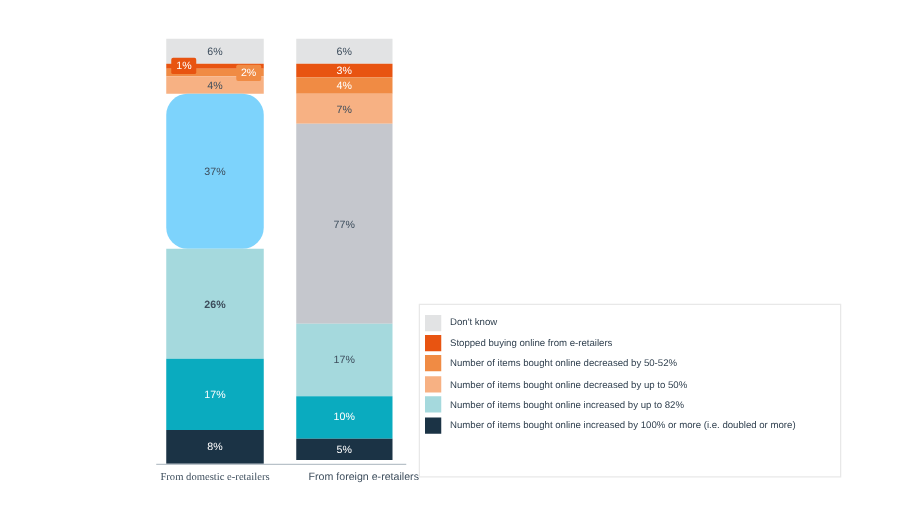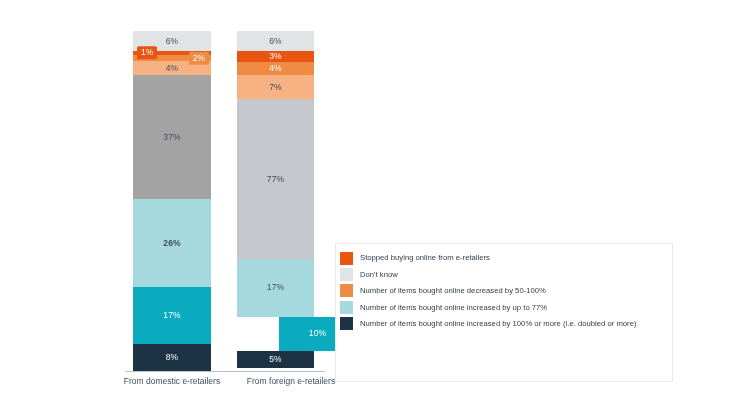--- a/index.html
+++ b/index.html
@@ -92,21 +92,21 @@
   }
 
   .axis-tick-label {
     position: absolute;
     top: 376px;
     font-size: 8.5px;
     color: #3d4d5c;
     text-align: center;
     white-space: nowrap;
   }
-  #axis-label-domestic { left: 28px;  width: 98px; }
+  #axis-label-domestic { left: 28px;  width: 98px; font-family: Liberation Serif, serif; }
   #axis-label-foreign  { left: 147px; width: 98px; }
 
   
   #legend {
     position: absolute;
     left: 240px;
     top: 243px;
     width: 338px;
     height: 139px;
     background: #ffffff;
@@ -147,21 +147,21 @@
           </div>
           <div class="seg" style="height: 1%; background: rgb(232, 84, 17);">
             <span class="seg-callout callout-left" style="background: rgb(232, 84, 17);">1%</span>
           </div>
           <div class="seg" style="height: 2%; background: rgb(240, 139, 68);">
             <span class="seg-callout callout-right" style="background: rgb(240, 139, 68);">2%</span>
           </div>
           <div class="seg" style="height: 4%; background: rgb(247, 177, 131);">
             <span class="seg-label">4%</span>
           </div>
-          <div class="seg" style="height: 37%; background: #a3a3a3;">
+          <div class="seg" style="height: 37%; background: #7dd3fc; border-radius: 17px;">
             <span class="seg-label">37%</span>
           </div>
           <div class="seg" style="height: 26%; background: rgb(165, 217, 221); font-weight: bold;">
             <span class="seg-label">26%</span>
           </div>
           <div class="seg" style="height: 17%; background: rgb(10, 171, 191);">
             <span class="seg-label on-dark">17%</span>
           </div>
           <div class="seg" style="height: 8%; background: rgb(27, 51, 69);">
             <span class="seg-label on-dark">8%</span>
@@ -182,51 +182,55 @@
           </div>
           <div class="seg" style="height: 7%; background: rgb(247, 177, 131);">
             <span class="seg-label">7%</span>
           </div>
           <div class="seg" style="height: 47%; background: rgb(197, 199, 205);">
             <span class="seg-label">77%</span>
           </div>
           <div class="seg" style="height: 17%; background: rgb(165, 217, 221);">
             <span class="seg-label">17%</span>
           </div>
-          <div class="seg" style="height: 10%; background: rgb(10, 171, 191); margin-left: 42px;">
+          <div class="seg" style="height: 10%; background: rgb(10, 171, 191);">
             <span class="seg-label on-dark">10%</span>
           </div>
           <div class="seg" style="height: 5%; background: rgb(27, 51, 69);">
             <span class="seg-label on-dark">5%</span>
           </div>
         </div>
     </div>
 
     <div id="axis-baseline"></div>
 
     <div class="axis-tick-label" id="axis-label-domestic">From domestic e-retailers</div>
     <div class="axis-tick-label" id="axis-label-foreign">From foreign e-retailers</div>
   </div>
 
   <div id="legend">
       <div class="legend-item">
+        <span class="legend-swatch" style="background: rgb(226, 227, 228);"></span>
+        <span class="legend-text">Don't know</span>
+      </div>
+      <div class="legend-item">
         <span class="legend-swatch" style="background: rgb(232, 84, 17);"></span>
         <span class="legend-text">Stopped buying online from e-retailers</span>
       </div>
       <div class="legend-item">
-        <span class="legend-swatch" style="background: rgb(226, 227, 228);"></span>
-        <span class="legend-text">Don't know</span>
-      </div>
-      <div class="legend-item">
         <span class="legend-swatch" style="background: rgb(240, 139, 68);"></span>
-        <span class="legend-text">Number of items bought online decreased by 50-100%</span>
+        <span class="legend-text">Number of items bought online decreased by 50-52%</span>
+      </div>
+      <div class="legend-item">
+        <span class="legend-swatch" style="background: rgb(247, 177, 131);"></span>
+        <span class="legend-text">Number of items bought online decreased by up to 50%</span>
       </div>
       <div class="legend-item">
         <span class="legend-swatch" style="background: rgb(165, 217, 221);"></span>
-        <span class="legend-text">Number of items bought online increased by up to 77%</span>
+        <span class="legend-text">Number of items bought online increased by up to 82%</span>
       </div>
       <div class="legend-item">
         <span class="legend-swatch" style="background: rgb(27, 51, 69);"></span>
         <span class="legend-text">Number of items bought online increased by 100% or more (i.e. doubled or more)</span>
       </div>
     </div>
 
 </div>
 
 </body></html>

